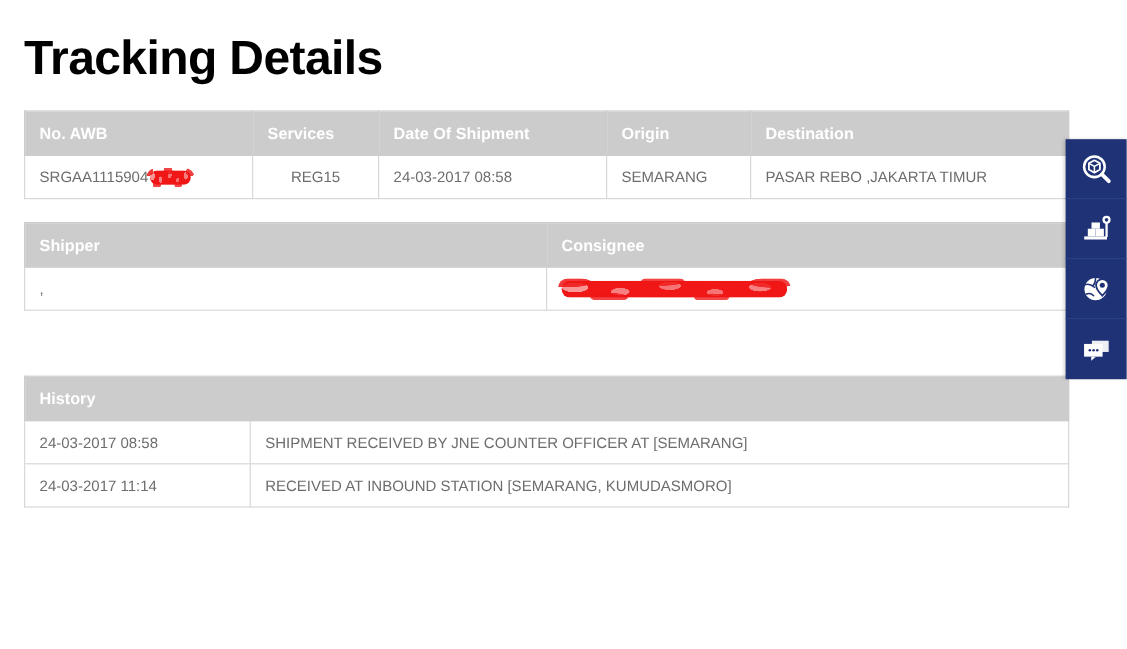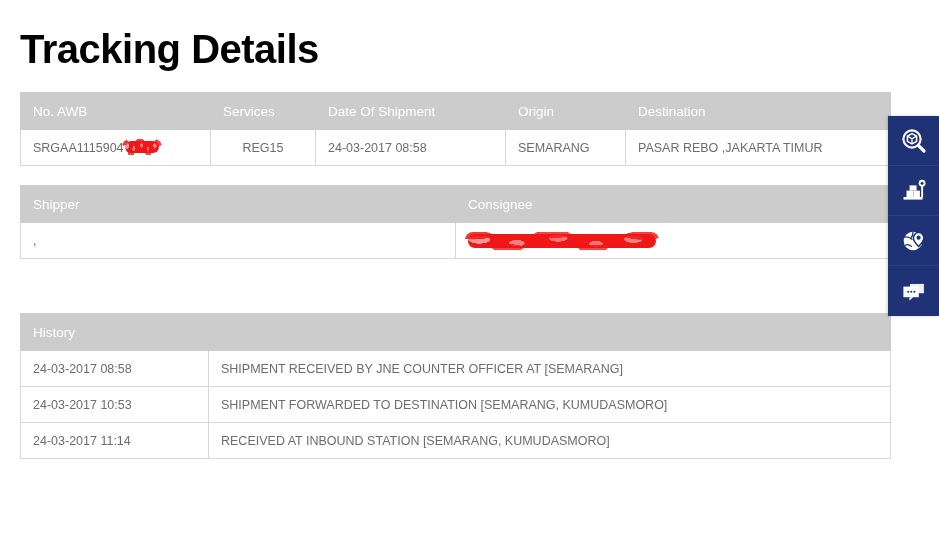--- a/index.html
+++ b/index.html
@@ -43,21 +43,21 @@
   .tbl {
     position: absolute;
     border-collapse: collapse;
     table-layout: fixed;
     background: #ffffff;
     font-size: 13px;
   }
   .tbl th {
     background: #cccccc;
     color: #ffffff;
-    font-weight: normal;
+    font-weight: bold;
     font-size: 13.5px;
     text-align: left;
     padding: 0 12px;
     height: 36px;
     border: 1px solid #cccccc;
     white-space: nowrap;
     vertical-align: middle;
   }
   .tbl td {
     border: 1px solid #d8d8d8;
@@ -122,21 +122,21 @@
       radial-gradient(ellipse 13% 34% at 66% 90%, rgba(239,22,22,.78) 0 55%, transparent 60%),
       radial-gradient(ellipse 17% 40% at 92% 20%, rgba(239,22,22,.82) 0 55%, transparent 60%);
     pointer-events: none;
   }
 
   .redaction.awb     { width: 34px; height: 12px; margin-left: 1px; }
   .redaction.shipper { width: 44px; height: 13px; margin-right: 5px; }
   .redaction.cons1   { width: 172px; height: 13px; }
   .redaction.cons2   { width: 188px; height: 14px; }
 
-  .cell-inline { display: flex; align-items: flex-start; }
+  .cell-inline { display: flex; align-items: center; }
 
   
   #side-rail {
     position: absolute;
     right: 0;
     top: 100px;
     width: 51px;
     background: #1e3275;
     display: flex;
     flex-direction: column;
@@ -227,24 +227,20 @@
       <tr>
         <th colspan="2">History</th>
       </tr>
     </thead>
     <tbody>
       <tr>
         <td>24-03-2017 08:58</td>
         <td>SHIPMENT RECEIVED BY JNE COUNTER OFFICER AT [SEMARANG]</td>
       </tr>
       <tr>
-        <td>24-03-2017 10:53</td>
-        <td>SHIPMENT FORWARDED TO DESTINATION [SEMARANG, KUMUDASMORO]</td>
-      </tr>
-      <tr>
         <td>24-03-2017 11:14</td>
         <td>RECEIVED AT INBOUND STATION [SEMARANG, KUMUDASMORO]</td>
       </tr>
     </tbody>
   </table>
 
   <div id="side-rail">
 
     <div class="rail-btn">
       <span>

